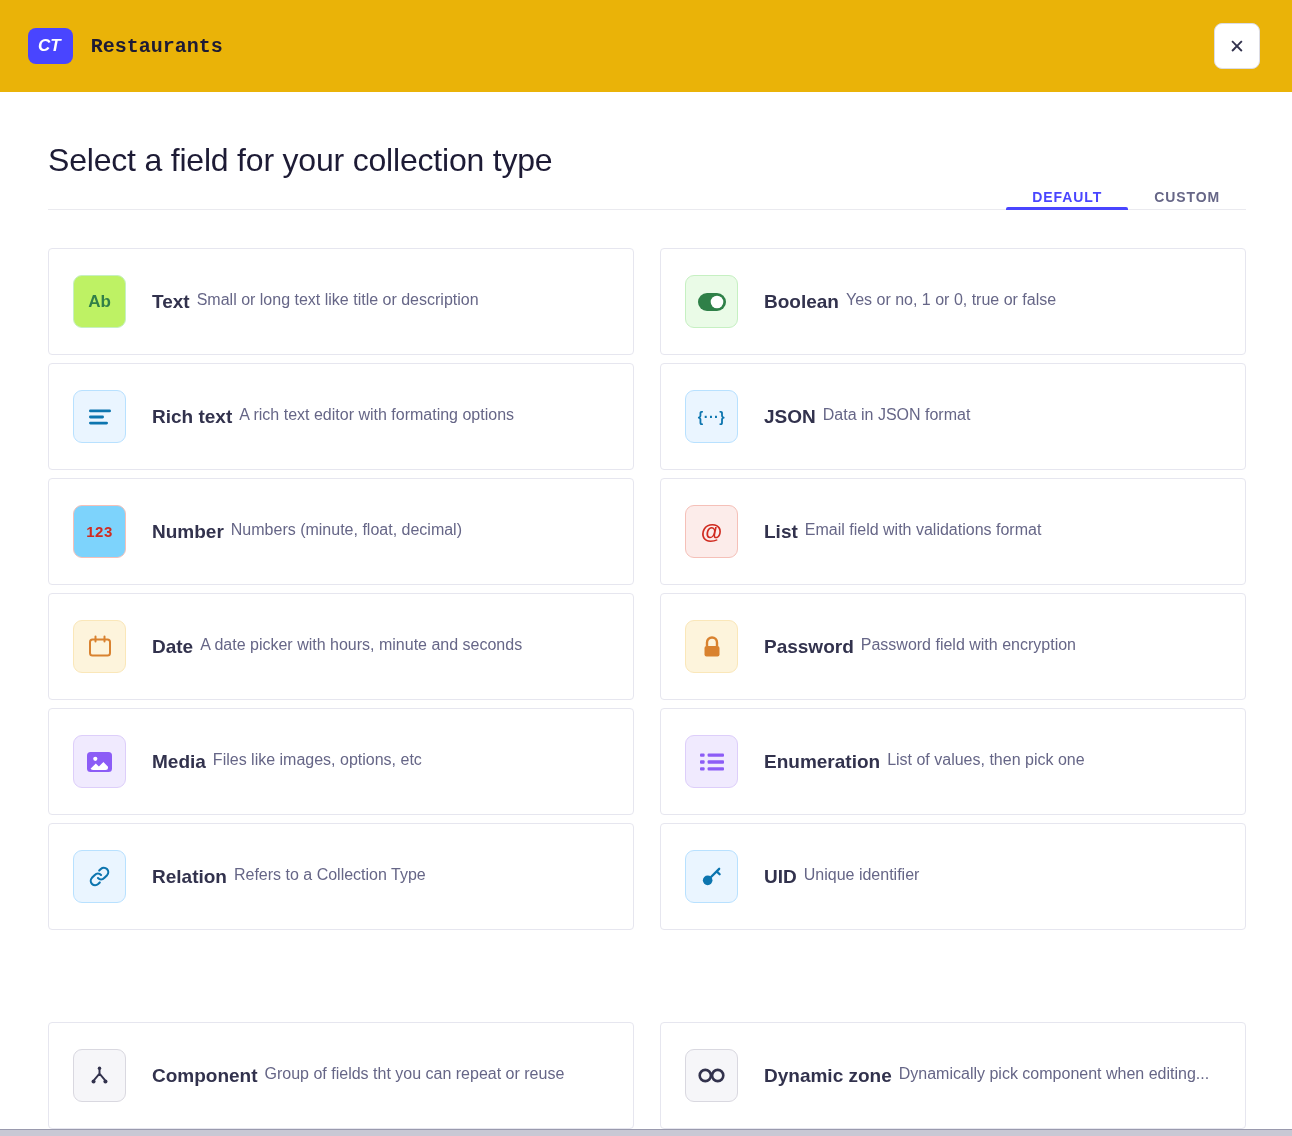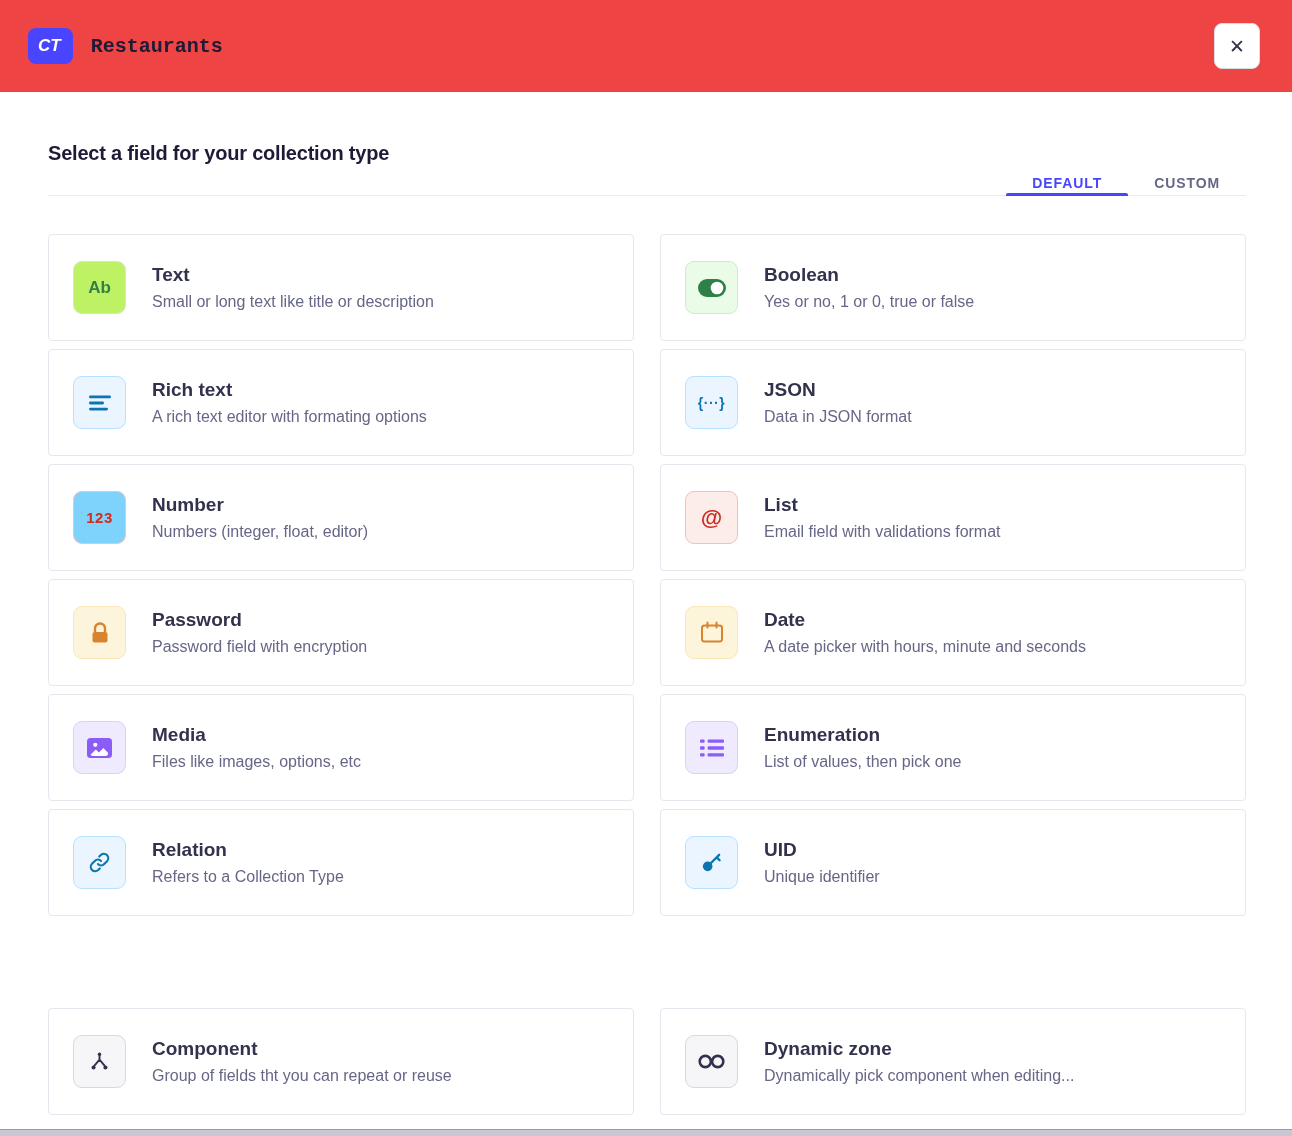--- a/index.html
+++ b/index.html
@@ -8,21 +8,21 @@
     font-family: "Liberation Sans", sans-serif;
     background: #ffffff;
     position: relative;
     overflow: hidden;
     color: #32324d;
   }
 
   
   .header {
     height: 92px;
-    background: #ef4444;
+    background: #eab308;
     display: flex;
     align-items: center;
     justify-content: space-between;
     padding: 0 32px 0 28px;
   }
   .header-left { display: flex; align-items: center; gap: 18px; }
   .ct-badge {
     background: #4945ff;
     color: #ffffff;
     font-weight: 700;
@@ -47,22 +47,22 @@
 
   
   .content { padding: 50px 46px 0 48px; }
   .content-header {
     display: flex;
     justify-content: space-between;
     align-items: flex-end;
     border-bottom: 1px solid #eaeaef;
   }
   .page-title {
-    font-size: 20px;
-    font-weight: 700;
+    font-size: 32px;
+    font-weight: 400;
     color: #1d1b35;
     padding-bottom: 30px;
     letter-spacing: -0.2px;
   }
   .tabs { display: flex; }
   .tab {
     background: none;
     border: none;
     padding: 12px 26px 4px;
     font-size: 14px;
@@ -109,21 +109,21 @@
     width: 53px; height: 53px;
     border-radius: 9px;
     border: 1px solid;
     display: flex;
     align-items: center;
     justify-content: center;
     flex-shrink: 0;
     font-weight: 700;
   }
   .icon-box svg { display: block; }
-  .card-text { display: flex; flex-direction: column; gap: 7px; }
+  .card-text { display: flex; flex-direction: row; gap: 7px; }
   .card-title { font-size: 19px; font-weight: 700; color: #32324d; }
   .card-desc { font-size: 16px; color: #666687; }
 
   
   [data-name="text-icon"]   { font-size: 17px; }
   [data-name="json-icon"]   { font-size: 14px; letter-spacing: 0.5px; }
   [data-name="number-icon"] { font-size: 15px; letter-spacing: 0.5px; }
   [data-name="email-icon"]  { font-size: 22px; }
 
   
@@ -201,54 +201,54 @@
           <span class="card-title" data-name="field-card-title">JSON</span>
           <span class="card-desc" data-name="field-card-description">Data in JSON format</span>
         </span>
       </button>
       <button type="button" class="card" data-name="field-card-number">
         <span class="icon-box" data-name="number-icon" style="background: #7dd3fc; border-color: rgb(245, 192, 184); color: rgb(208, 43, 32);">
           <span data-name="icon-glyph">123</span>
         </span>
         <span class="card-text" data-name="field-card-text">
           <span class="card-title" data-name="field-card-title">Number</span>
-          <span class="card-desc" data-name="field-card-description">Numbers (integer, float, editor)</span>
+          <span class="card-desc" data-name="field-card-description">Numbers (minute, float, decimal)</span>
         </span>
       </button>
       <button type="button" class="card" data-name="field-card-email">
         <span class="icon-box" data-name="email-icon" style="background: rgb(252, 236, 234); border-color: rgb(245, 192, 184); color: rgb(208, 43, 32);">
           <span data-name="icon-glyph">@</span>
         </span>
         <span class="card-text" data-name="field-card-text">
           <span class="card-title" data-name="field-card-title">List</span>
           <span class="card-desc" data-name="field-card-description">Email field with validations format</span>
+        </span>
+      </button>
+      <button type="button" class="card" data-name="field-card-date">
+        <span class="icon-box" data-name="date-icon" style="background: rgb(253, 244, 220); border-color: rgb(250, 231, 185); color: rgb(217, 130, 47);">
+          <svg width="24" height="23" viewBox="0 0 24 23" fill="none" stroke="currentColor" stroke-width="2" stroke-linecap="round">
+            <rect x="2" y="4.5" width="20" height="16" rx="2.5"></rect>
+            <path d="M7.5 1.5v5M16.5 1.5v5"></path>
+          </svg>
+        </span>
+        <span class="card-text" data-name="field-card-text">
+          <span class="card-title" data-name="field-card-title">Date</span>
+          <span class="card-desc" data-name="field-card-description">A date picker with hours, minute and seconds</span>
         </span>
       </button>
       <button type="button" class="card" data-name="field-card-password">
         <span class="icon-box" data-name="password-icon" style="background: rgb(253, 244, 220); border-color: rgb(250, 231, 185); color: rgb(217, 130, 47);">
           <svg width="20" height="22" viewBox="0 0 20 22">
             <path d="M5 10V6.5a5 5 0 0 1 10 0V10" fill="none" stroke="currentColor" stroke-width="2.4"></path>
             <rect x="2.5" y="10" width="15" height="10.5" rx="2" fill="currentColor"></rect>
           </svg>
         </span>
         <span class="card-text" data-name="field-card-text">
           <span class="card-title" data-name="field-card-title">Password</span>
           <span class="card-desc" data-name="field-card-description">Password field with encryption</span>
-        </span>
-      </button>
-      <button type="button" class="card" data-name="field-card-date">
-        <span class="icon-box" data-name="date-icon" style="background: rgb(253, 244, 220); border-color: rgb(250, 231, 185); color: rgb(217, 130, 47);">
-          <svg width="24" height="23" viewBox="0 0 24 23" fill="none" stroke="currentColor" stroke-width="2" stroke-linecap="round">
-            <rect x="2" y="4.5" width="20" height="16" rx="2.5"></rect>
-            <path d="M7.5 1.5v5M16.5 1.5v5"></path>
-          </svg>
-        </span>
-        <span class="card-text" data-name="field-card-text">
-          <span class="card-title" data-name="field-card-title">Date</span>
-          <span class="card-desc" data-name="field-card-description">A date picker with hours, minute and seconds</span>
         </span>
       </button>
       <button type="button" class="card" data-name="field-card-media">
         <span class="icon-box" data-name="media-icon" style="background: rgb(240, 234, 254); border-color: rgb(221, 206, 250); color: rgb(140, 92, 246);">
           <svg width="25" height="20" viewBox="0 0 25 20">
             <rect width="25" height="20" rx="3.5" fill="currentColor"></rect>
             <circle cx="8.3" cy="6.8" r="2.1" fill="#fff"></circle>
             <path d="M3.5 16.8l5.3-5.3 3.1 3.1 4.5-4.5 4.6 4.6v0.8a2.5 2.5 0 0 1-2.5 2.5H6a2.5 2.5 0 0 1-2.5-2.2z" fill="#fff"></path>
           </svg>
         </span>

